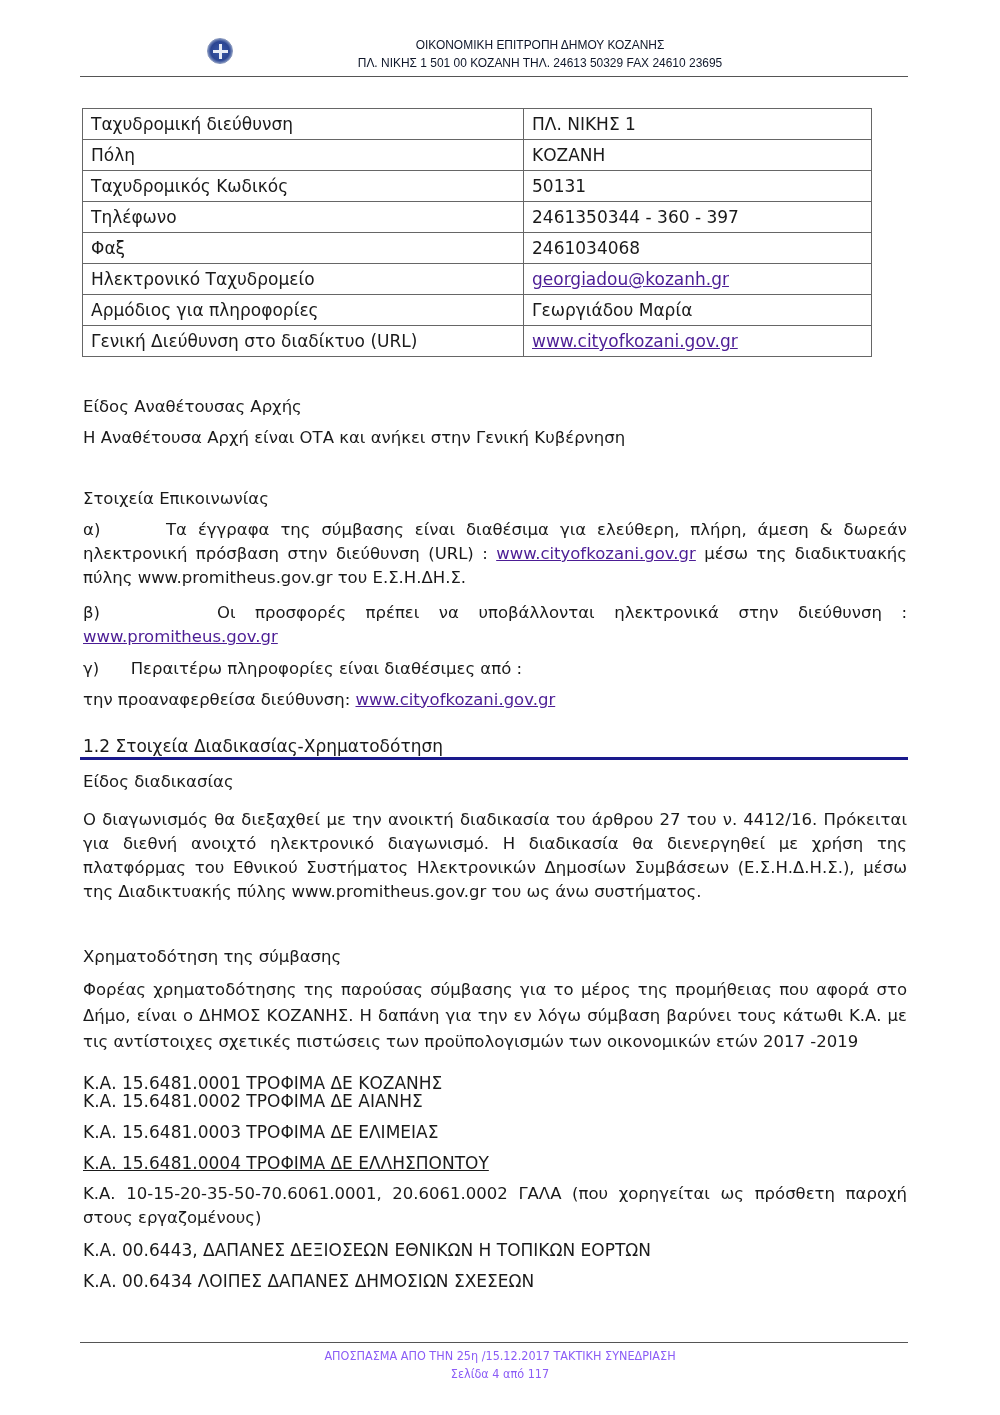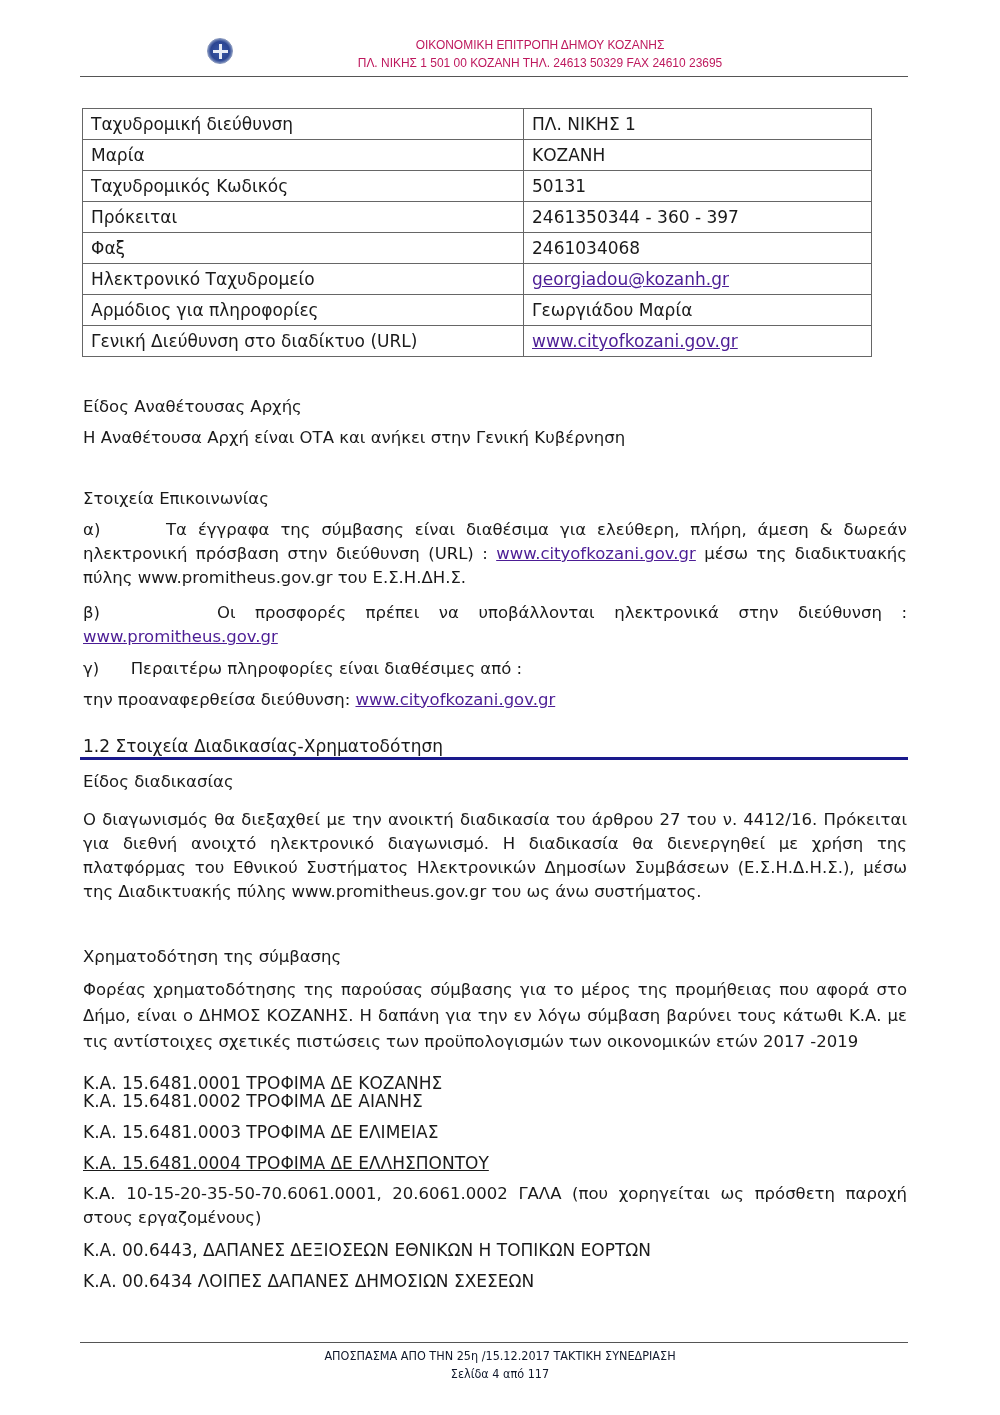--- a/index.html
+++ b/index.html
@@ -5,32 +5,32 @@
   html, body { margin: 0; padding: 0; background: #ffffff; }
   body { width: 1000px; height: 1415px; position: relative; overflow: hidden;
          font-family: "DejaVu Sans", sans-serif; color: #1a1a1a; }
   .header { position: absolute; left: 80px; top: 34px; width: 828px; height: 42px; border-bottom: 1px solid #555; }
   .emblem { position: absolute; left: 127px; top: 4px; width: 26px; height: 26px; border-radius: 50%;
             background: radial-gradient(circle, #3b5aa8 0%, #2b4592 55%, #6f84b8 70%, #c8cfe0 100%);
             border: 1px solid #8090b8; box-sizing: border-box; }
   .emblem::before { content: ""; position: absolute; left: 11px; top: 5px; width: 3px; height: 15px; background: #e8ecf6; }
   .emblem::after { content: ""; position: absolute; left: 5px; top: 11px; width: 15px; height: 3px; background: #e8ecf6; }
   .header-lines { position: absolute; left: 180px; top: 2px; width: 560px; text-align: center;
-                  font-family: "Liberation Sans Narrow", "Liberation Sans", sans-serif; font-size: 13px; line-height: 18px; color: #be185d; }
+                  font-family: "Liberation Sans Narrow", "Liberation Sans", sans-serif; font-size: 13px; line-height: 18px; color: #0f172a; }
   .header-lines div { transform: scaleX(0.92); }
   table.info { position: absolute; left: 82px; top: 108px; width: 790px; border-collapse: collapse; font-size: 17px; }
   table.info td { border: 1px solid #666; height: 30px; padding: 0 8px; vertical-align: middle; }
   table.info td.label { width: 424px; margin-top: 16px; }
   .link { text-decoration: underline; color: #4c1d95; cursor: pointer; }
   .p { position: absolute; left: 83px; font-size: 16.5px; line-height: 24px; }
   .just { width: 824px; text-align: justify; }
   .heading-rule { position: absolute; left: 80px; top: 757px; width: 828px; height: 3px; background: #1a1a8c; }
   .footer-rule { position: absolute; left: 80px; top: 1342px; width: 828px; height: 1px; background: #555; }
   .footer { position: absolute; left: 180px; top: 1347px; width: 640px; text-align: center;
-            font-size: 12.5px; line-height: 18px; color: #0f172a; }
+            font-size: 12.5px; line-height: 18px; color: #8b5cf6; }
   .footer div { transform: scaleX(0.9); }
   .ka { position: absolute; left: 83px; font-size: 17px; line-height: 24px; }
 </style>
 </head>
 <body>
 
 <div class="header">
   <div class="emblem"></div>
   <div class="header-lines">
     <div>ΟΙΚΟΝΟΜΙΚΗ  ΕΠΙΤΡΟΠΗ  ΔΗΜΟΥ  ΚΟΖΑΝΗΣ</div>
@@ -38,29 +38,29 @@
   </div>
 </div>
 
 <table class="info">
   <tbody>
     <tr>
       <td class="label">Ταχυδρομική διεύθυνση</td>
       <td>ΠΛ. ΝΙΚΗΣ 1</td>
     </tr>
     <tr>
-      <td class="label">Μαρία</td>
+      <td class="label">Πόλη</td>
       <td>ΚΟΖΑΝΗ</td>
     </tr>
     <tr>
       <td class="label">Ταχυδρομικός Κωδικός</td>
       <td>50131</td>
     </tr>
     <tr>
-      <td class="label">Πρόκειται</td>
+      <td class="label">Τηλέφωνο</td>
       <td>2461350344 - 360 - 397</td>
     </tr>
     <tr>
       <td class="label">Φαξ</td>
       <td>2461034068</td>
     </tr>
     <tr>
       <td class="label">Ηλεκτρονικό Ταχυδρομείο</td>
       <td><span class="link">georgiadou@kozanh.gr</span></td>
     </tr>

